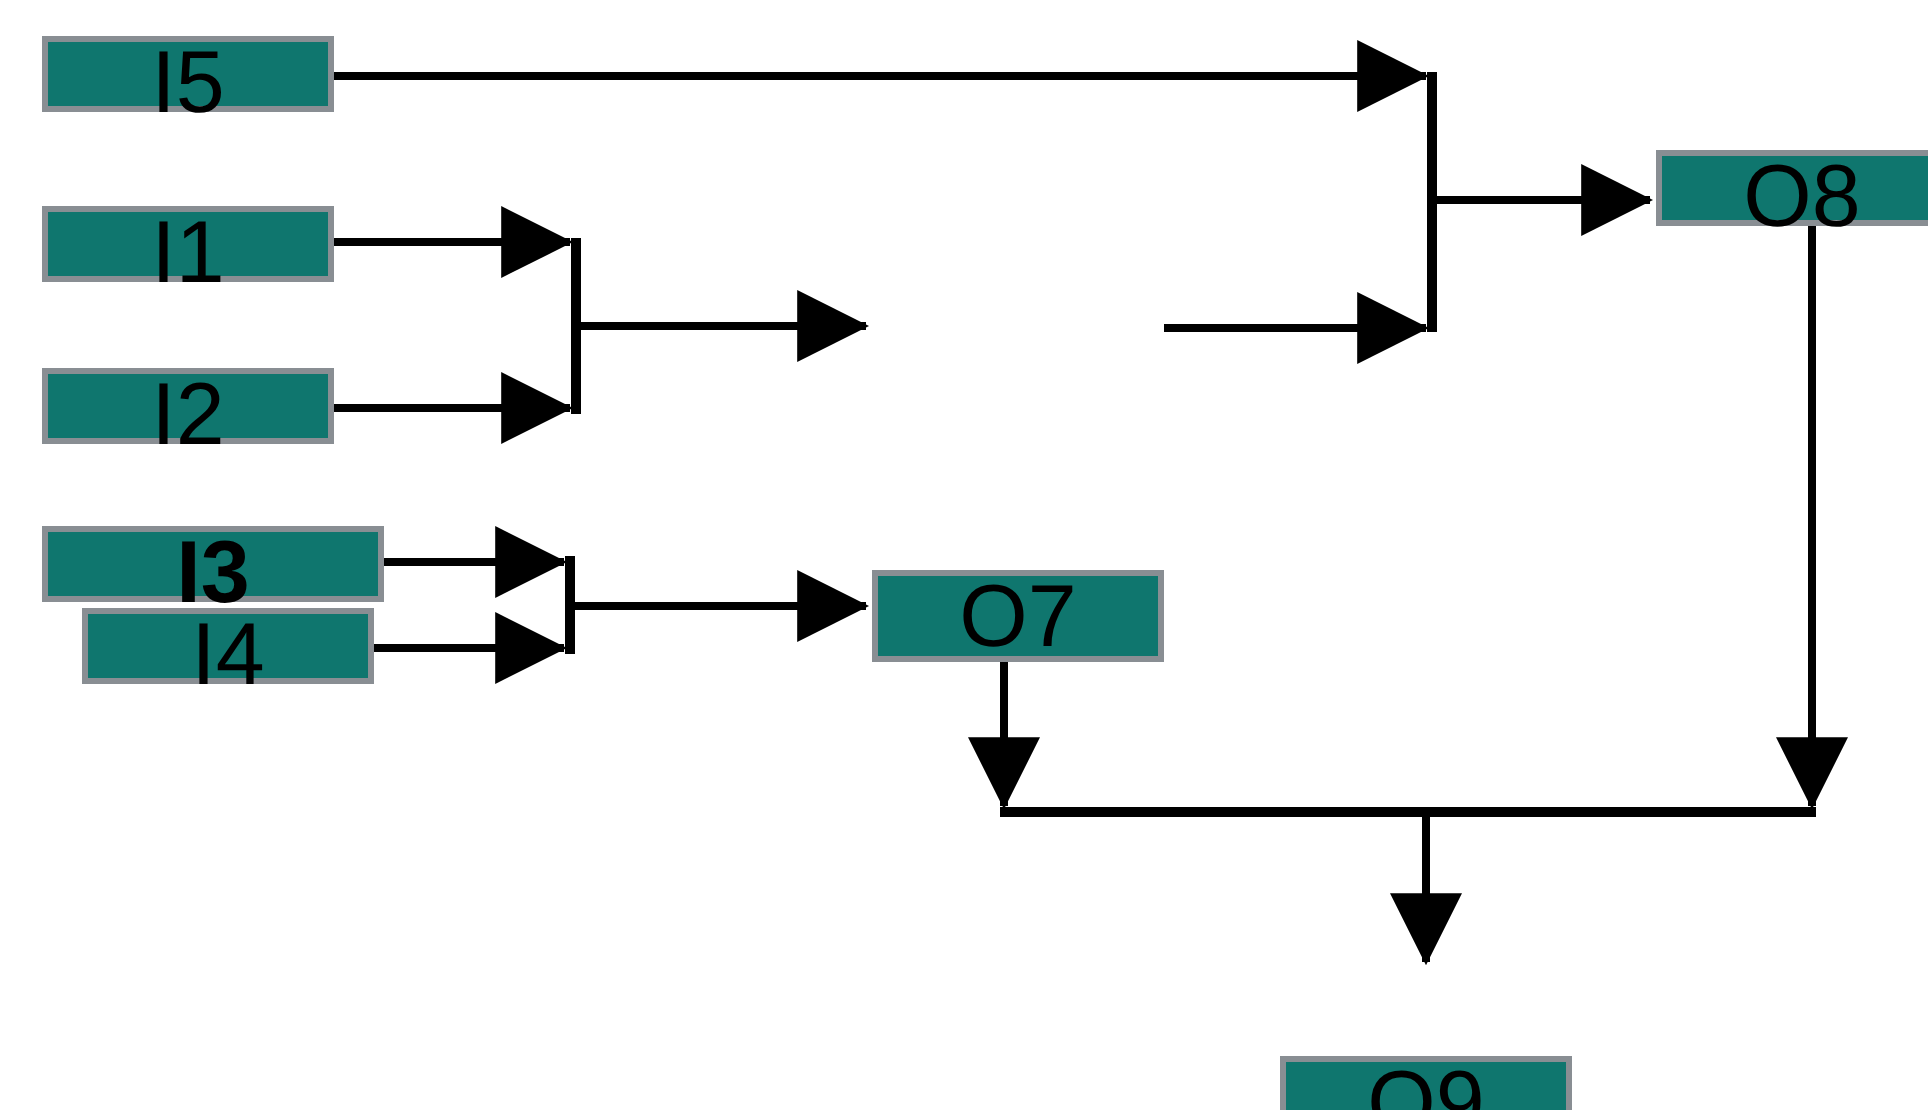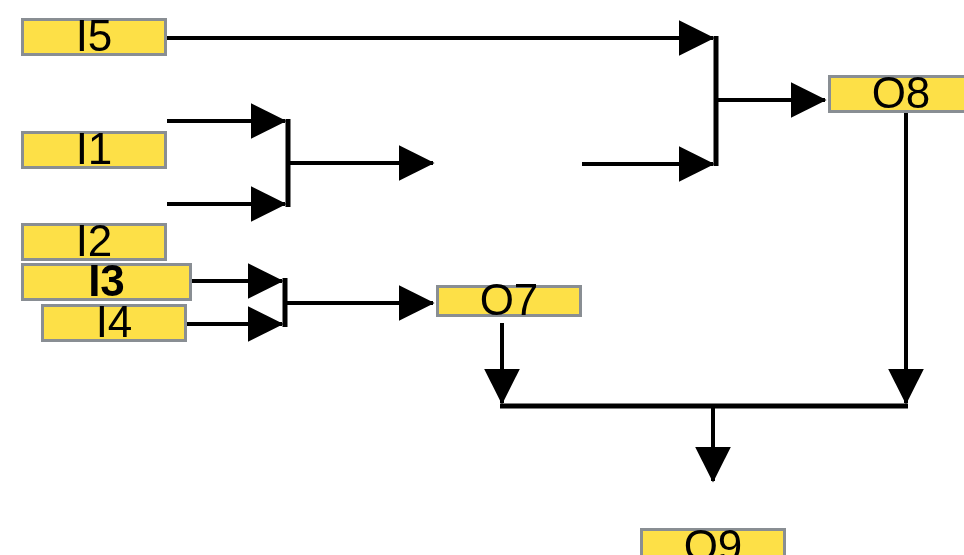--- a/index.html
+++ b/index.html
@@ -22,24 +22,24 @@
     position: absolute;
     left: 0;
     top: 0;
     width: 964px;
     height: 555px;
     display: block;
   }
   .node-box {
     position: absolute;
     box-sizing: border-box;
-    background: #fde047;
+    background: #0f766e;
     border: 3px solid #898e93;
     display: flex;
-    align-items: center;
+    align-items: flex-start;
     justify-content: center;
     z-index: 5;
   }
   .node-label {
     font-family: "Liberation Sans", sans-serif;
     font-size: 44px;
     line-height: 1;
     color: #000000;
     white-space: nowrap;
     letter-spacing: 0px;
@@ -88,38 +88,38 @@
 
     <line x1="500" y1="406" x2="908" y2="406" stroke="#000000" stroke-width="5"></line>
 
     <line x1="713" y1="406" x2="713" y2="481" stroke="#000000" stroke-width="4" marker-end="url(#ah)"></line>
   </svg>
 
   <div class="node-box" style="left:21px; top:18px; width:146px; height:38px;">
     <span class="node-label">I5</span>
   </div>
 
-  <div class="node-box" style="left:21px; top:103px; width:146px; height:38px;margin-top:28px;">
+  <div class="node-box" style="left:21px; top:103px; width:146px; height:38px;">
     <span class="node-label">I1</span>
   </div>
 
-  <div class="node-box" style="left:21px; top:184px; width:146px; height:38px;margin-top:39px;">
+  <div class="node-box" style="left:21px; top:184px; width:146px; height:38px;">
     <span class="node-label">I2</span>
   </div>
 
   <div class="node-box" style="left:21px; top:263px; width:171px; height:38px;font-weight:bold;">
     <span class="node-label">I3</span>
   </div>
 
   <div class="node-box" style="left:21px; top:304px; width:146px; height:38px;margin-left:20px;">
     <span class="node-label">I4</span>
   </div>
 
 
-  <div class="node-box" style="left:436px; top:285px; width:146px; height:32px;">
+  <div class="node-box" style="left:436px; top:285px; width:146px; height:46px;">
     <span class="node-label">O7</span>
   </div>
 
   <div class="node-box" style="left:828px; top:75px; width:146px; height:38px;">
     <span class="node-label">O8</span>
   </div>
 
   <div class="node-box" style="left:640px; top:483px; width:146px; height:38px;margin-top:45px;">
     <span class="node-label">O9</span>
   </div>

